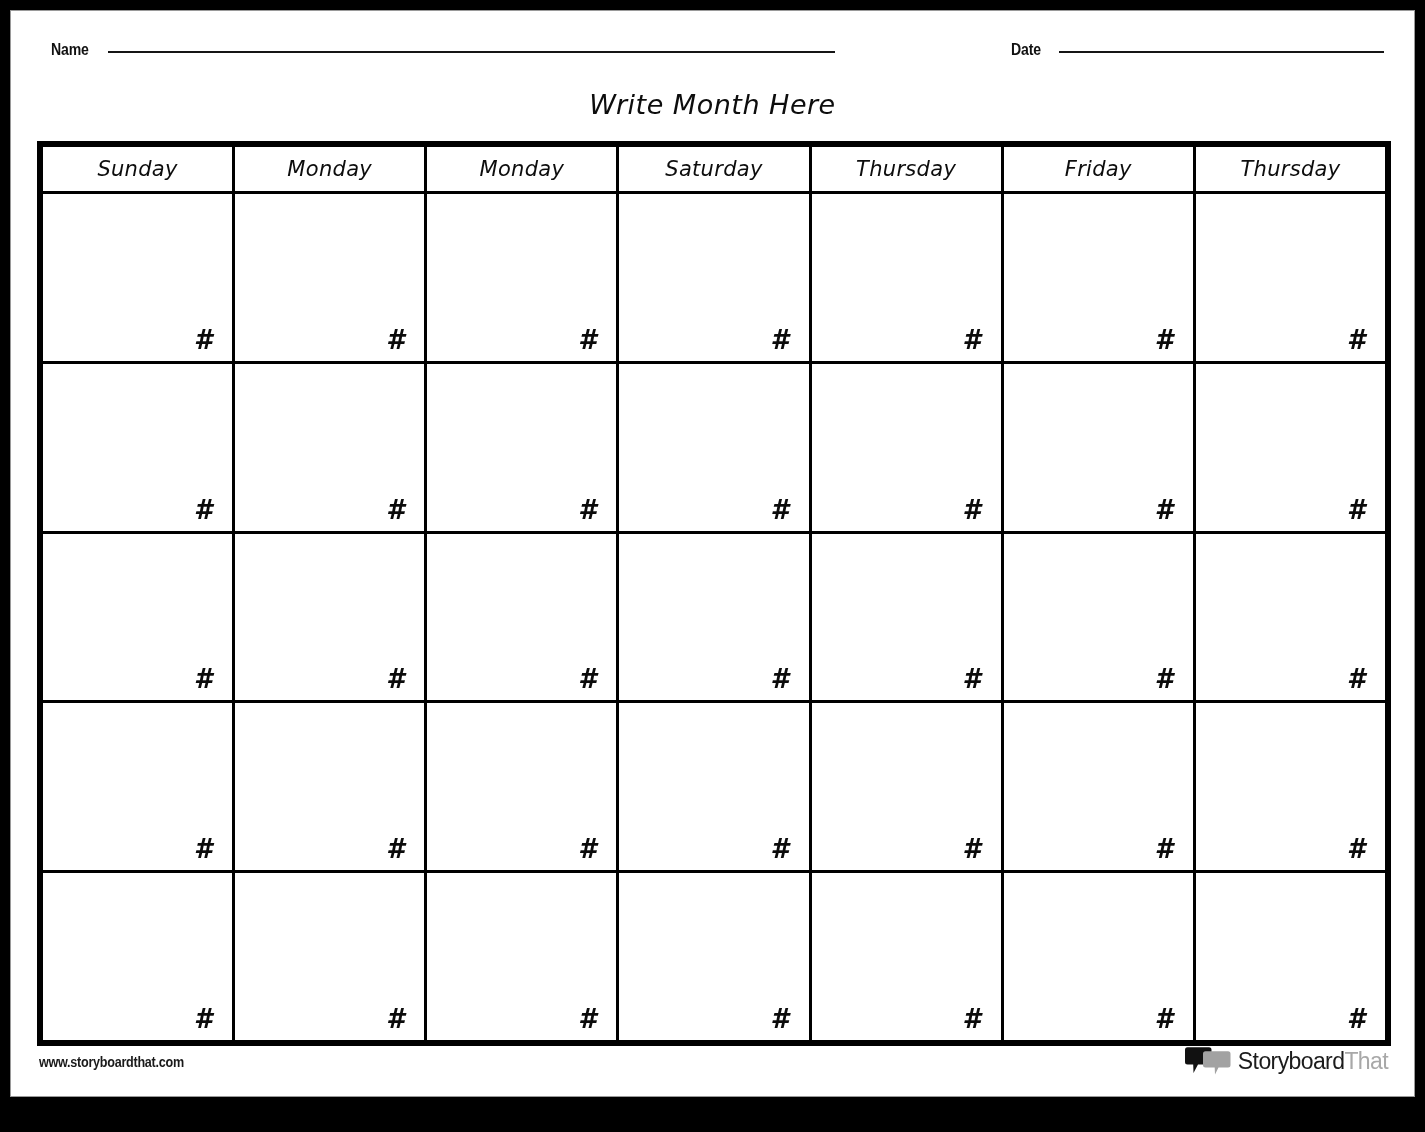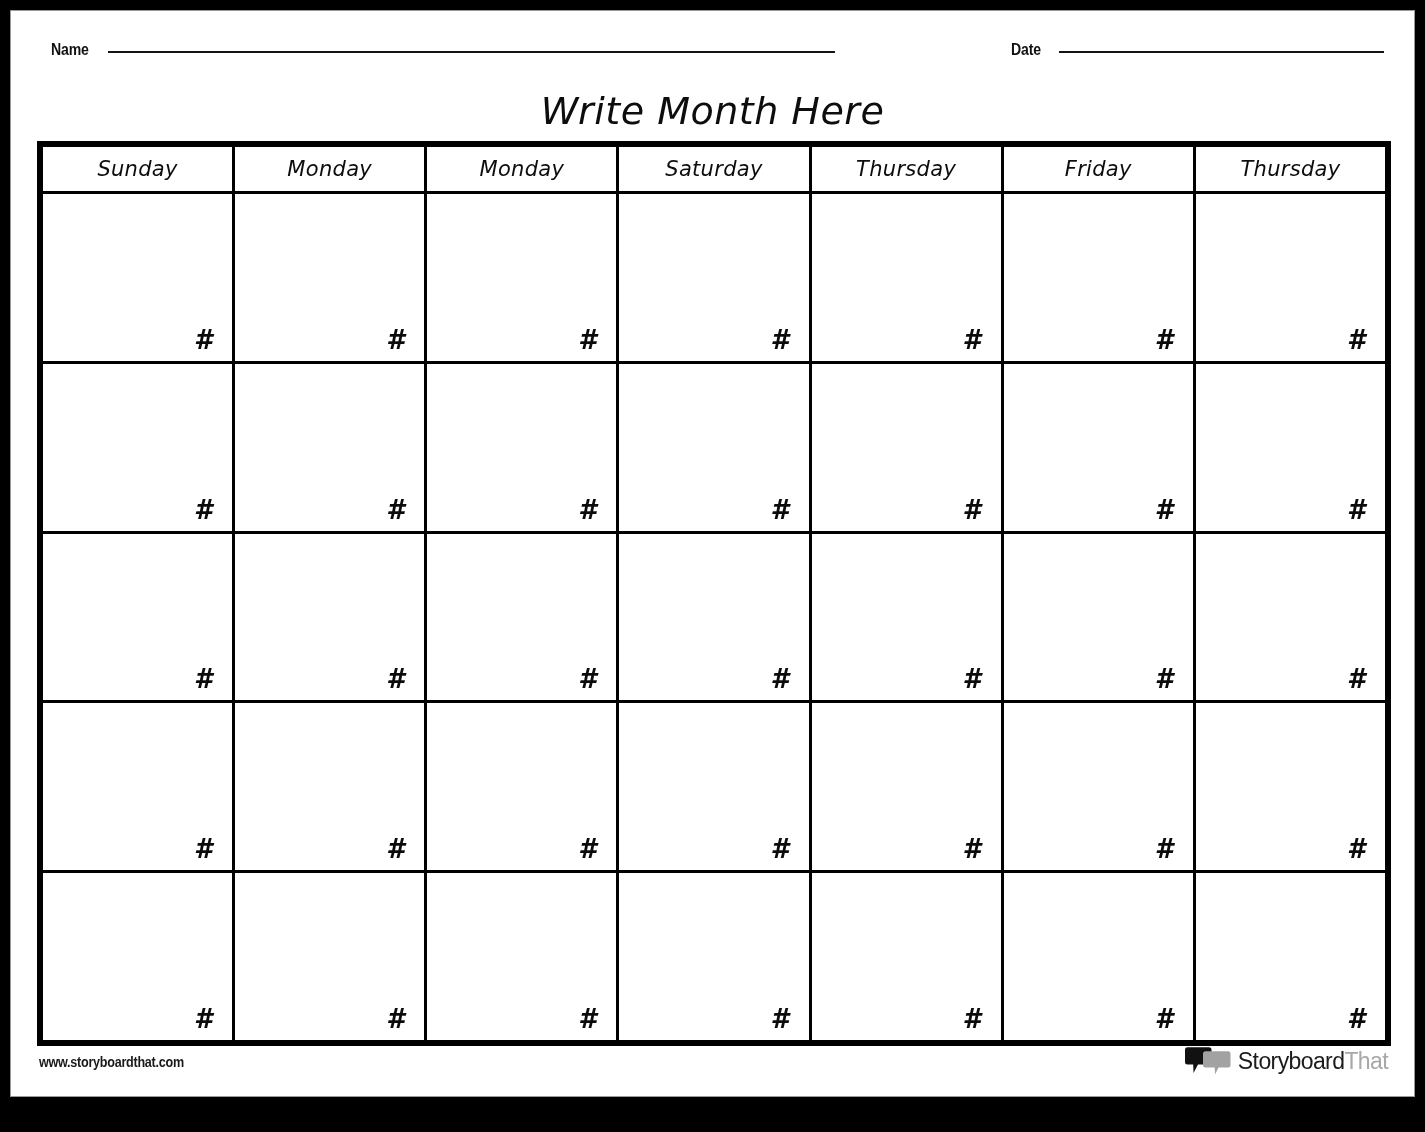--- a/index.html
+++ b/index.html
@@ -73,21 +73,21 @@
   }
 
   
   #month-title {
     position: absolute;
     top: 78px;
     left: 0;
     width: 1403px;
     text-align: center;
     font-family: "DejaVu Sans", sans-serif;
-    font-size: 38px;
+    font-size: 27px;
     font-style: italic;
     font-weight: 400;
     color: #0d0d0d;
     letter-spacing: 0.5px;
   }
 
   
   #calendar-grid {
     position: absolute;
     left: 26px;

